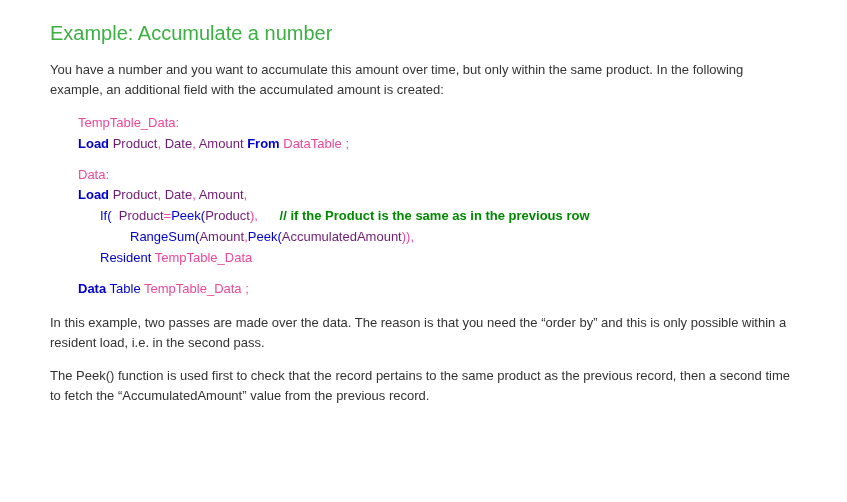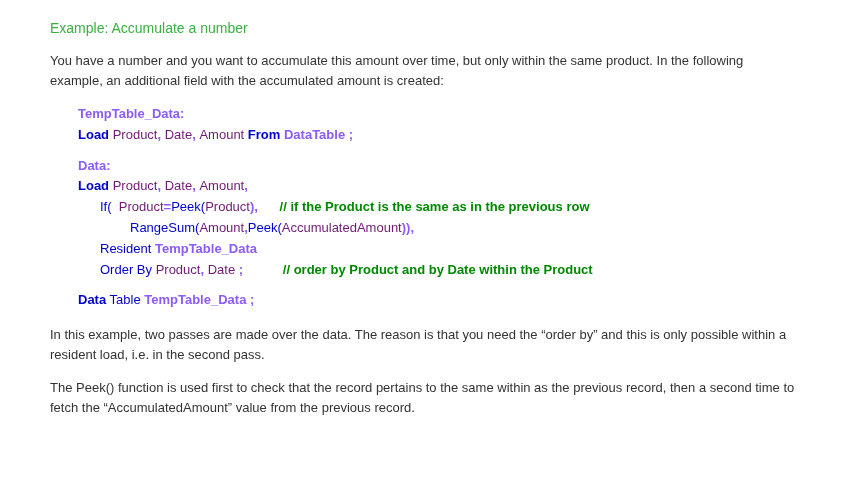--- a/index.html
+++ b/index.html
@@ -7,60 +7,59 @@
       font-family: Arial, Helvetica, sans-serif;
       font-size: 13px;
       line-height: 1.5;
       color: #333;
       background: #fff;
       padding: 18px 50px 28px 50px;
       width: 847px;
     }
     .heading {
       color: #3cb043;
-      font-size: 14px;
+      font-size: 20px;
       margin-bottom: 12px;
     }
     .paragraph {
       color: #333;
       margin-bottom: 14px;
     }
     .code-block {
       margin-left: 28px;
       margin-bottom: 14px;
       font-family: Arial, Helvetica, sans-serif;
       font-size: 13px;
       line-height: 1.6;
     }
     .code-line { white-space: pre; }
     .indent1 { padding-left: 22px; }
     .indent2 { padding-left: 52px; }
     .kw-blue { color: #0000cd; font-weight: bold; }
     .kw-blue-nb { color: #0000cd; }
     .kw-red { color: #701a75; }
-    .kw-black { color: #8b5cf6; font-weight: bold; }
+    .kw-black { color: #ec4899; }
     .comment-green { color: #008800; font-weight: bold; }
     .spacer { height: 10px; }
   </style>
 </head>
 <body>
 
 <div class="heading">Example: Accumulate a number</div>
 
 <div class="paragraph">You have a number and you want to accumulate this amount over time, but only within the same product. In the following example, an additional field with the accumulated amount is created:</div>
 
 <div class="code-block">
   <div class="code-line"><span class="kw-black">TempTable_Data:</span></div>
   <div class="code-line"><span class="kw-blue">Load</span><span class="kw-red"> Product</span><span class="kw-black">, </span><span class="kw-red">Date</span><span class="kw-black">, </span><span class="kw-red">Amount</span><span class="kw-blue"> From </span><span class="kw-black">DataTable ;</span></div>
   <div class="spacer"></div>
   <div class="code-line"><span class="kw-black">Data:</span></div>
   <div class="code-line"><span class="kw-blue">Load</span><span class="kw-red"> Product</span><span class="kw-black">, </span><span class="kw-red">Date</span><span class="kw-black">, </span><span class="kw-red">Amount</span><span class="kw-black">,</span></div>
   <div class="code-line indent1"><span class="kw-blue-nb">If(</span><span class="kw-red">  Product</span><span class="kw-black">=</span><span class="kw-blue-nb">Peek(</span><span class="kw-red">Product</span><span class="kw-black">),      </span><span class="comment-green">// if the Product is the same as in the previous row</span></div>
   <div class="code-line indent2"><span class="kw-blue-nb">RangeSum(</span><span class="kw-red">Amount</span><span class="kw-black">,</span><span class="kw-blue-nb">Peek(</span><span class="kw-red">AccumulatedAmount</span><span class="kw-black">)),</span></div>
   <div class="code-line indent1"><span class="kw-blue-nb">Resident</span><span class="kw-black"> TempTable_Data</span></div>
-  <div class="code-line indent1"><span class="kw-blue-nb">Order By</span><span class="kw-red"> Product</span><span class="kw-black">, </span><span class="kw-red">Date</span><span class="kw-black"> ;           </span><span class="comment-green">// order by Product and by Date within the Product</span></div>
   <div class="spacer"></div>
   <div class="code-line"><span class="kw-blue">Data</span><span class="kw-blue-nb"> Table</span><span class="kw-black"> TempTable_Data ;</span></div>
 </div>
 
 <div class="paragraph">In this example, two passes are made over the data. The reason is that you need the “order by” and this is only possible within a resident load, i.e. in the second pass.</div>
 
-<div class="paragraph">The Peek() function is used first to check that the record pertains to the same within as the previous record, then a second time to fetch the “AccumulatedAmount” value from the previous record.</div>
+<div class="paragraph">The Peek() function is used first to check that the record pertains to the same product as the previous record, then a second time to fetch the “AccumulatedAmount” value from the previous record.</div>
 
 </body></html>

